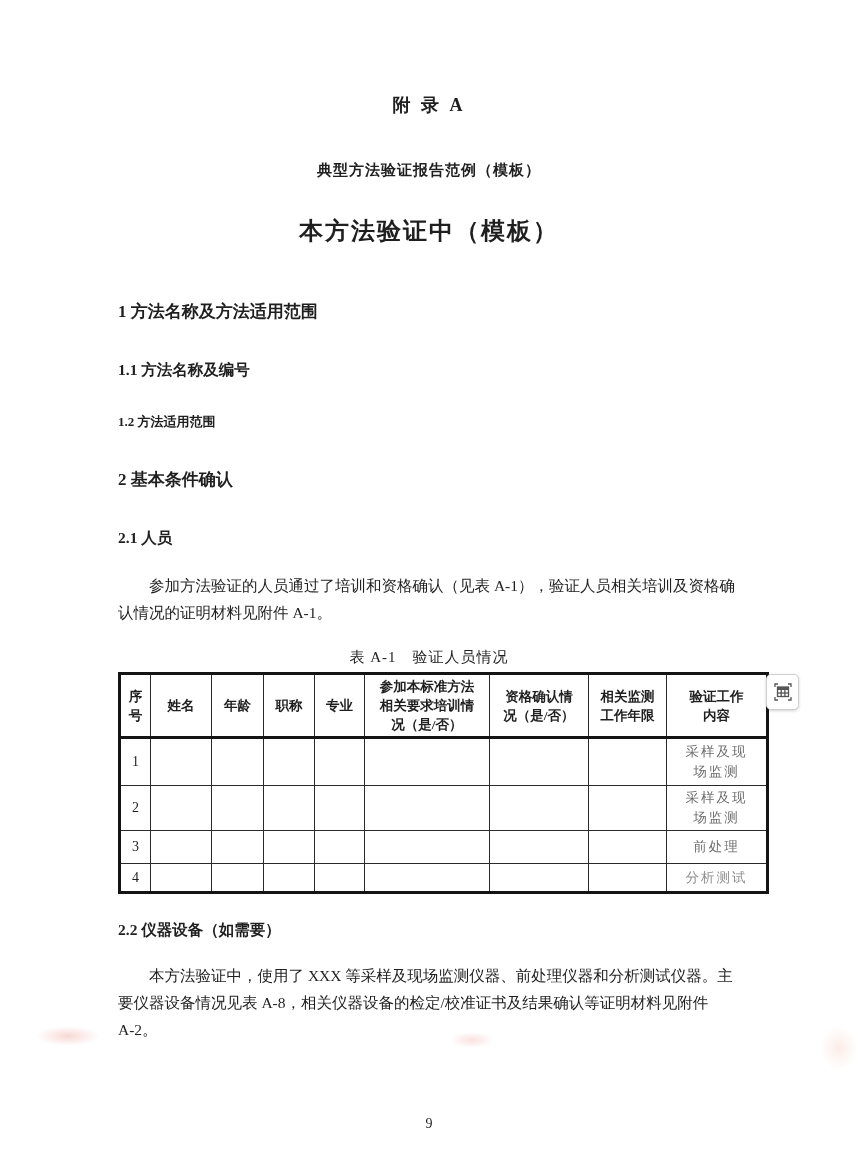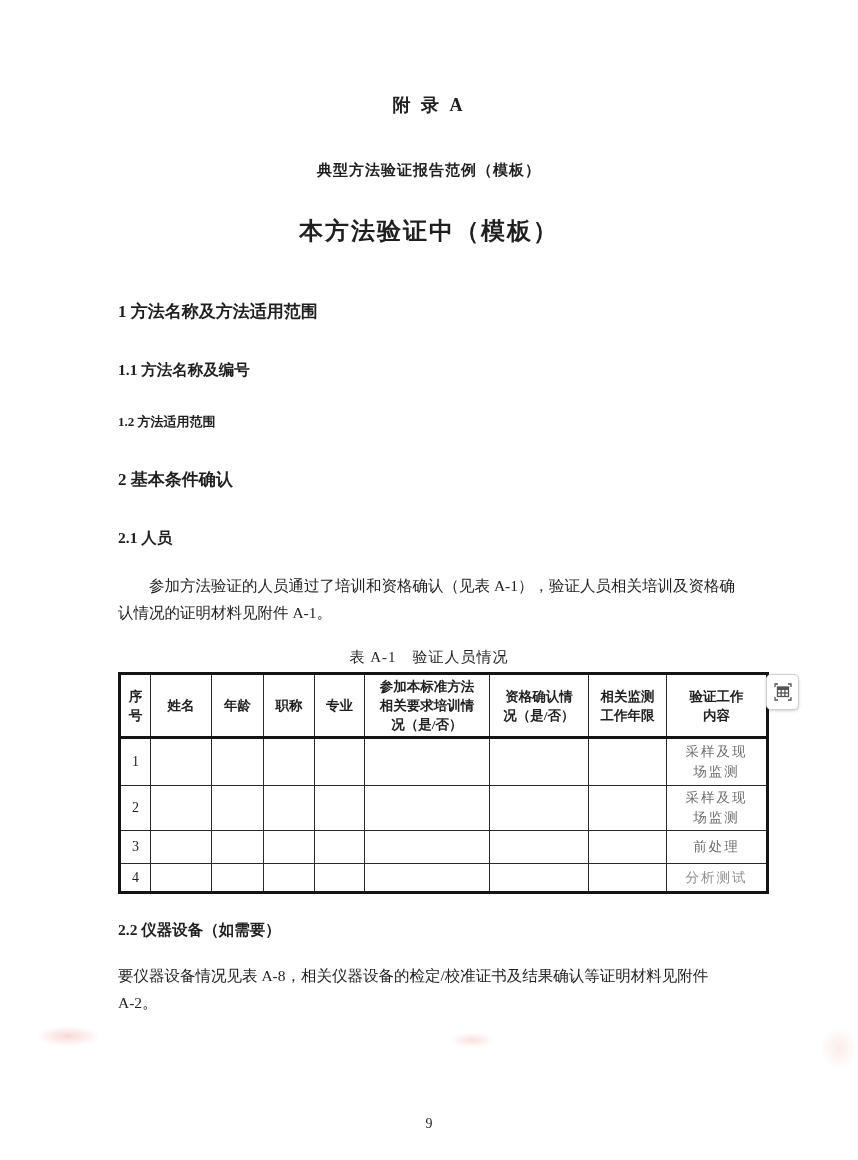--- a/index.html
+++ b/index.html
@@ -198,20 +198,21 @@
         <line class="stroke" x1="4.5" y1="11" x2="15.5" y2="11"></line>
         <line class="stroke" x1="8.2" y1="8" x2="8.2" y2="14.5"></line>
         <line class="stroke" x1="11.9" y1="8" x2="11.9" y2="14.5"></line>
       </svg>
     </span>
   </div>
 
   <div class="abs heading h-s2-2">2.2 仪器设备（如需要）</div>
 
   <div class="abs para para-2">
+    <div class="indent">本方法验证中，使用了 XXX 等采样及现场监测仪器、前处理仪器和分析测试仪器。主</div>
     <div>要仪器设备情况见表 A-8，相关仪器设备的检定/校准证书及结果确认等证明材料见附件</div>
     <div>A-2。</div>
   </div>
 
   <div class="abs centered page-number">9</div>
 
   <div class="abs smudge smudge-1"></div>
   <div class="abs smudge smudge-2"></div>
   <div class="abs smudge smudge-3"></div>
 

